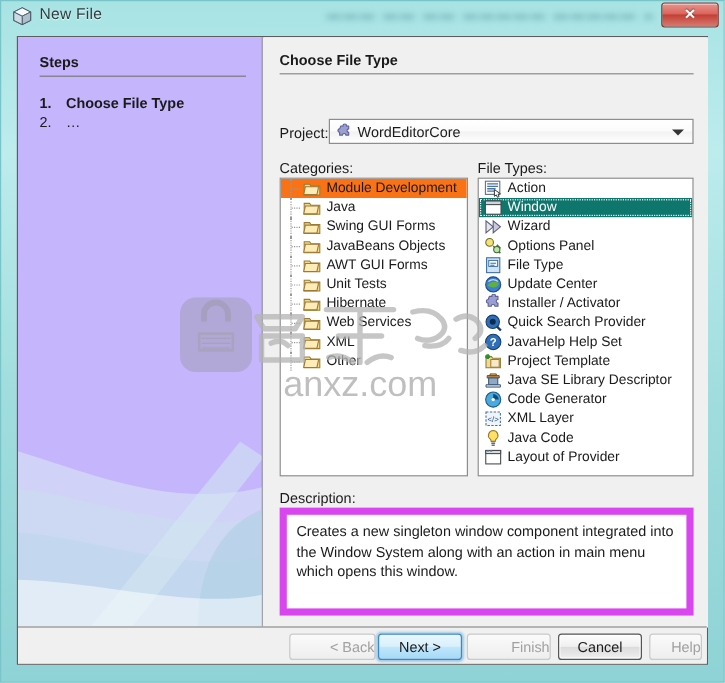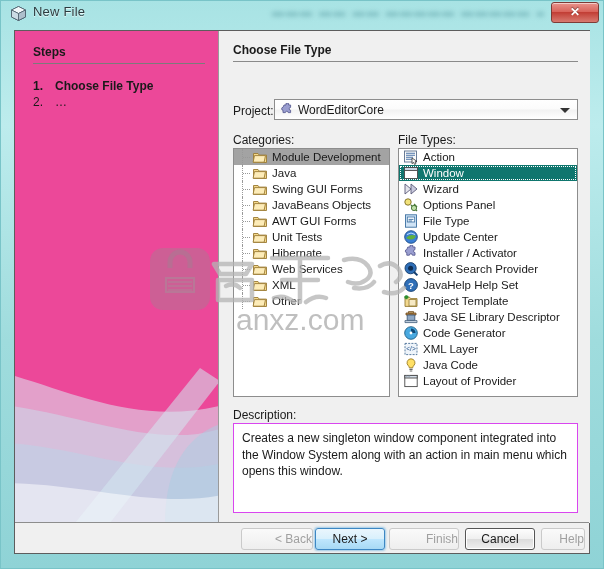--- a/index.html
+++ b/index.html
@@ -70,21 +70,21 @@
     position: absolute; left: 14px; top: 30px;
     width: 576px; height: 524px;
     background: #f0f0f0;
     border: 1px solid #5d5d5d;
   }
 
   
   #steps-pane {
     position: absolute; left: 0; top: 0;
     width: 204px; height: 492px;
-    background: #ec4899;
+    background: #c4b5fd;
     border-right: 1px solid #9a9a9a;
     overflow: hidden;
   }
   #steps-swoosh { position: absolute; left: 0; bottom: 0; width: 204px; height: 190px; }
   #steps-title {
     position: absolute; left: 18px; top: 14px;
     font-size: 12px; font-weight: bold; color: #1a1a1a;
   }
   #steps-rule {
     position: absolute; left: 18px; top: 32px;
@@ -169,21 +169,21 @@
     position: relative;
     height: 16px;
     display: flex;
     align-items: center;
     padding-left: 4px;
     font-size: 11.5px;
     color: #1a1a1a;
     white-space: nowrap;
     cursor: default;
   }
-  .row.sel-gray { background: #a3a3a3; }
+  .row.sel-gray { background: #f97316; }
   .row.sel-blue { background: #0f766e; color: #ffffff; outline: 1px dotted #ffffff; outline-offset: -2px; }
 
   .tree-stem {
     position: absolute; left: 8px; top: 0;
     width: 1px; height: 16px;
     border-left: 1px dotted #999;
   }
   .tree-arm {
     position: absolute; left: 9px; top: 8px;
     width: 7px; height: 1px;
@@ -200,21 +200,21 @@
 
   
   #description-label {
     position: absolute; left: 13px; top: 377px;
     font-size: 12px; color: #1a1a1a;
   }
   #description-box {
     position: absolute; left: 13px; top: 392px;
     width: 345px; height: 90px;
     background: #ffffff;
-    border: 1px solid #d946ef;
+    border: 6px solid #d946ef;
     padding: 6px 8px;
     font-size: 12px; line-height: 16.5px; color: #1a1a1a;
   }
 
   
   #button-bar {
     position: absolute; left: 0; bottom: 0;
     width: 574px; height: 31px;
     background: #f0f0f0;
     border-top: 1px solid #8d8d8d;

